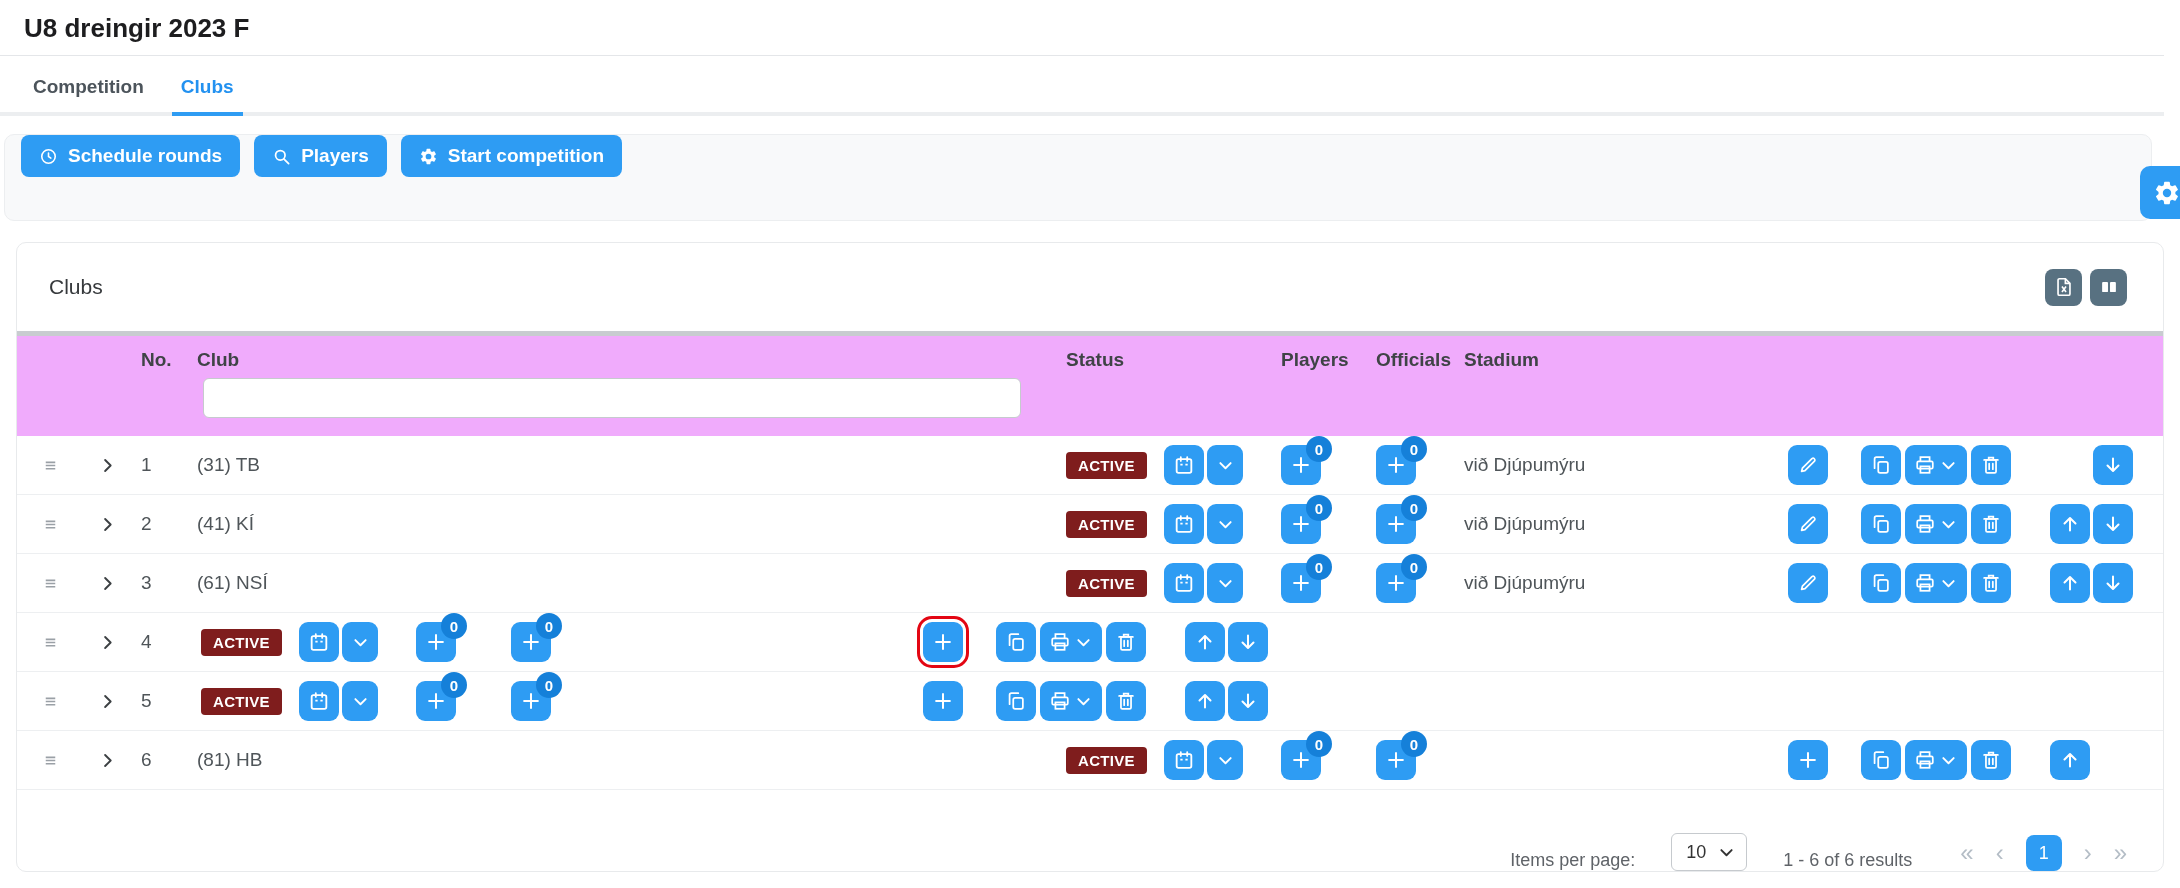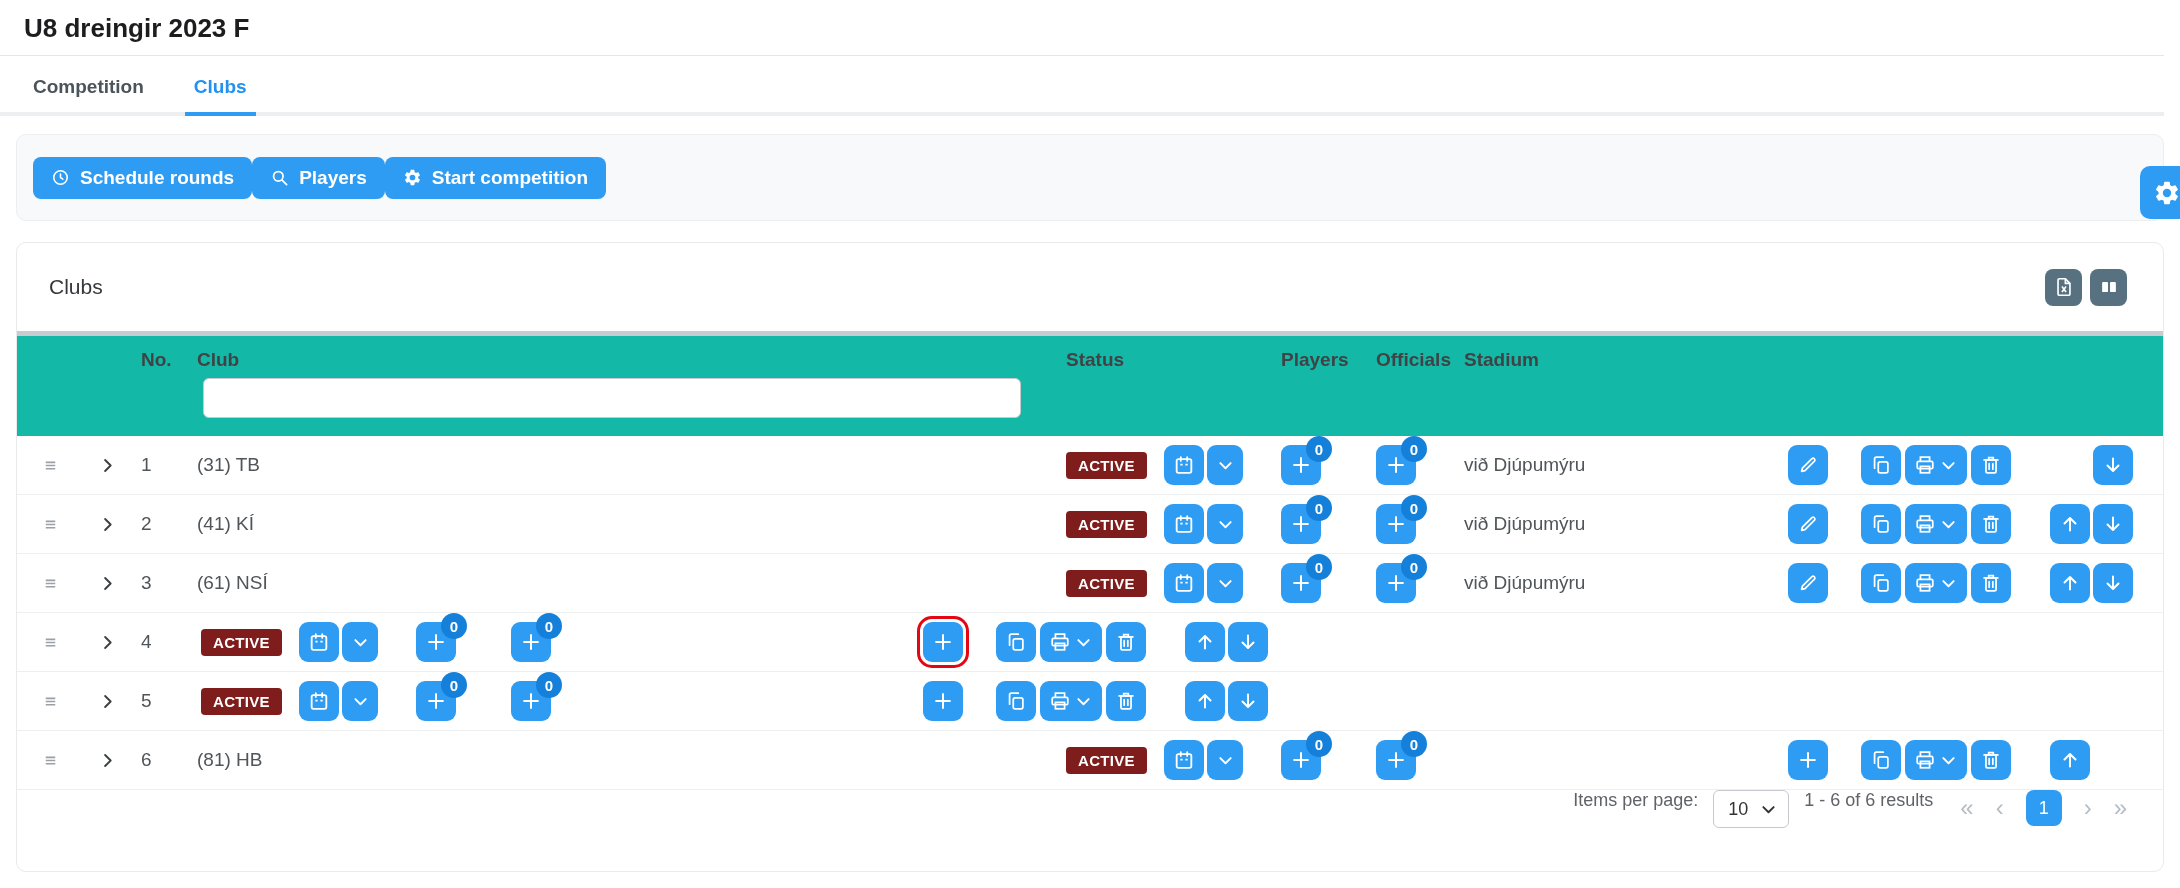--- a/index.html
+++ b/index.html
@@ -2,47 +2,47 @@
 <html><head>
 <meta charset="utf-8">
 <style>
   * { box-sizing: border-box; margin: 0; padding: 0; }
   html,body { width: 2180px; height: 888px; overflow: hidden; background: #fff;
     font-family: "Liberation Sans", "DejaVu Sans", sans-serif; color: #4a4f54; position: relative; }
 
   
   .page-title { padding: 13px 24px 11px; font-size: 26px; font-weight: 600; color: #1d1d1f; }
   .title-divider { height: 1px; background: #e4e6e9; width: 2164px; }
-  .tab-bar { display: flex; gap: 32px; padding: 20px 24px 0; width: 2164px; border-bottom: 4px solid #eceef0; }
+  .tab-bar { display: flex; gap: 19px; padding: 20px 24px 0; width: 2164px; border-bottom: 4px solid #eceef0; }
   .tab { font-size: 19px; font-weight: 600; color: #4c545b; padding: 0 9px 14px; margin-bottom: -4px; cursor: pointer; }
   .tab.active { color: #2291f0; border-bottom: 4px solid #2e9cf3; }
 
   
-  .toolbar { margin: 18px 16px 0; width: 2148px; height: 87px; background: #f8f9fa;
-    border: 1px solid #eceef0; border-radius: 10px; display: flex; align-items: center; padding: 0 16px; }
+  .toolbar { margin: 18px 4px 0; width: 2148px; height: 87px; background: #f8f9fa;
+    border: 1px solid #eceef0; border-radius: 10px; display: flex; align-items: flex-start; padding: 0 16px; gap: 14px; }
   .tbtn { display: inline-flex; align-items: center; gap: 10px; height: 42px; padding: 0 18px;
     background: #2e9cf3; color: #fff; border: none; border-radius: 8px; font-size: 19px; font-weight: 600;
     font-family: inherit; cursor: pointer; }
 
   
   .flyout { position: absolute; left: 2140px; top: 166px; width: 54px; height: 53px; background: #2e9cf3;
     border-radius: 10px; display: flex; align-items: center; justify-content: center; color: #fff;
     border: none; cursor: pointer; }
 
   
   .card { margin: 21px 16px 0; width: 2148px; border: 1px solid #e8eaec; border-radius: 10px; background: #fff; overflow: hidden; }
   .card-head { height: 88px; display: flex; align-items: center; justify-content: space-between; padding: 0 36px 0 32px; }
   .card-title { font-size: 21px; color: #36393c; }
   .card-tools { display: flex; gap: 8px; }
   .gbtn { width: 37px; height: 37px; border: none; border-radius: 8px; background: #587181; color: #fff;
     display: flex; align-items: center; justify-content: center; cursor: pointer; }
   .thead-bar { height: 5px; background: #c8ccd0; }
 
   
-  .thead { height: 100px; background: #14b8a6; }
+  .thead { height: 100px; background: #f0abfc; }
   .hrow { display: flex; align-items: center; height: 42px; padding-top: 6px; }
   .hcell { font-size: 19px; font-weight: 700; color: #3f4346; }
   .frow { display: flex; height: 52px; align-items: flex-start; }
   .filter-input { margin-left: 6px; width: 818px; height: 40px; border: 1px solid #c6cace; border-radius: 6px;
     font-size: 18px; padding: 0 12px; font-family: inherit; color: #333; background: #fff; }
 
   .col { flex: 0 0 auto; display: flex; align-items: center; }
   .c-drag      { width: 66px;  justify-content: center; }
   .c-expand    { width: 48px;  justify-content: center; }
   .c-no        { width: 56px;  padding-left: 10px; }
@@ -70,21 +70,21 @@
   .btn-sq { width: 40px; height: 40px; }
   .btn-nr { width: 36px; height: 40px; }
   .btn-wide { width: 62px; height: 40px; gap: 3px; }
   .count-badge { position: absolute; top: -9px; right: -11px; width: 26px; height: 26px; border-radius: 50%;
     background: #1580d9; color: #fff; font-size: 15px; font-weight: 700; display: flex; align-items: center;
     justify-content: center; }
   .ghost { visibility: hidden; }
   .highlight-red { outline: 3px solid #e30613; outline-offset: 3px; }
 
   
-  .pagination { height: 81px; display: flex; align-items: flex-start; justify-content: flex-end; gap: 15px; padding-right: 36px; }
+  .pagination { height: 81px; display: flex; align-items: flex-end; justify-content: flex-end; gap: 36px; padding-right: 36px; }
   .pg-label, .pg-results { font-size: 18px; color: #5f6368; }
   .pg-select { width: 76px; height: 38px; border: 1px solid #c6cace; border-radius: 6px; display: flex;
     align-items: center; justify-content: space-between; padding: 0 10px 0 14px; font-size: 18px; color: #333;
     background: #fff; cursor: pointer; }
   .pager { display: flex; align-items: center; gap: 22px; margin-left: 12px; }
   .pg-nav { font-size: 24px; color: #b4bdc6; cursor: default; line-height: 1; }
   .pg-current { width: 36px; height: 36px; border-radius: 8px; background: #2e9cf3; color: #fff; border: none;
     font-size: 18px; display: flex; align-items: center; justify-content: center; cursor: pointer; }
 
   .ic { width: 22px; height: 22px; }

